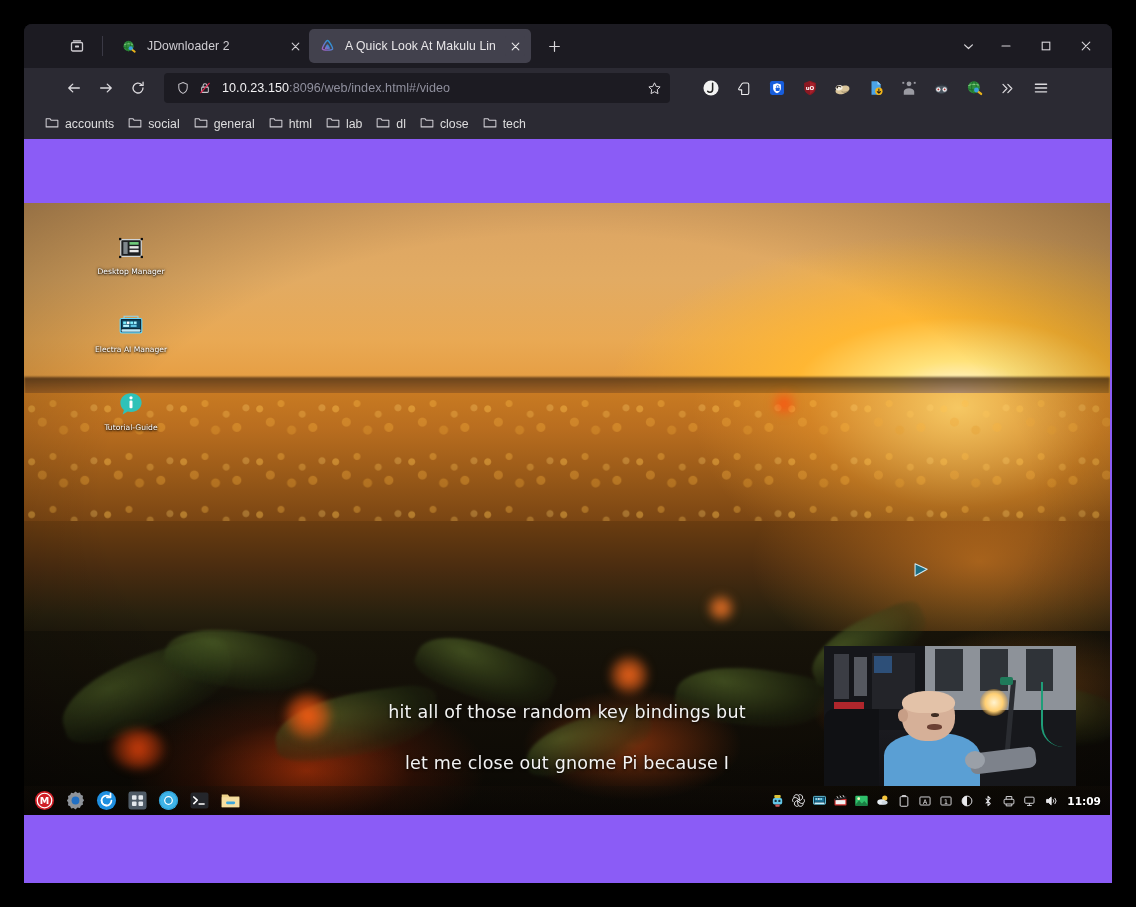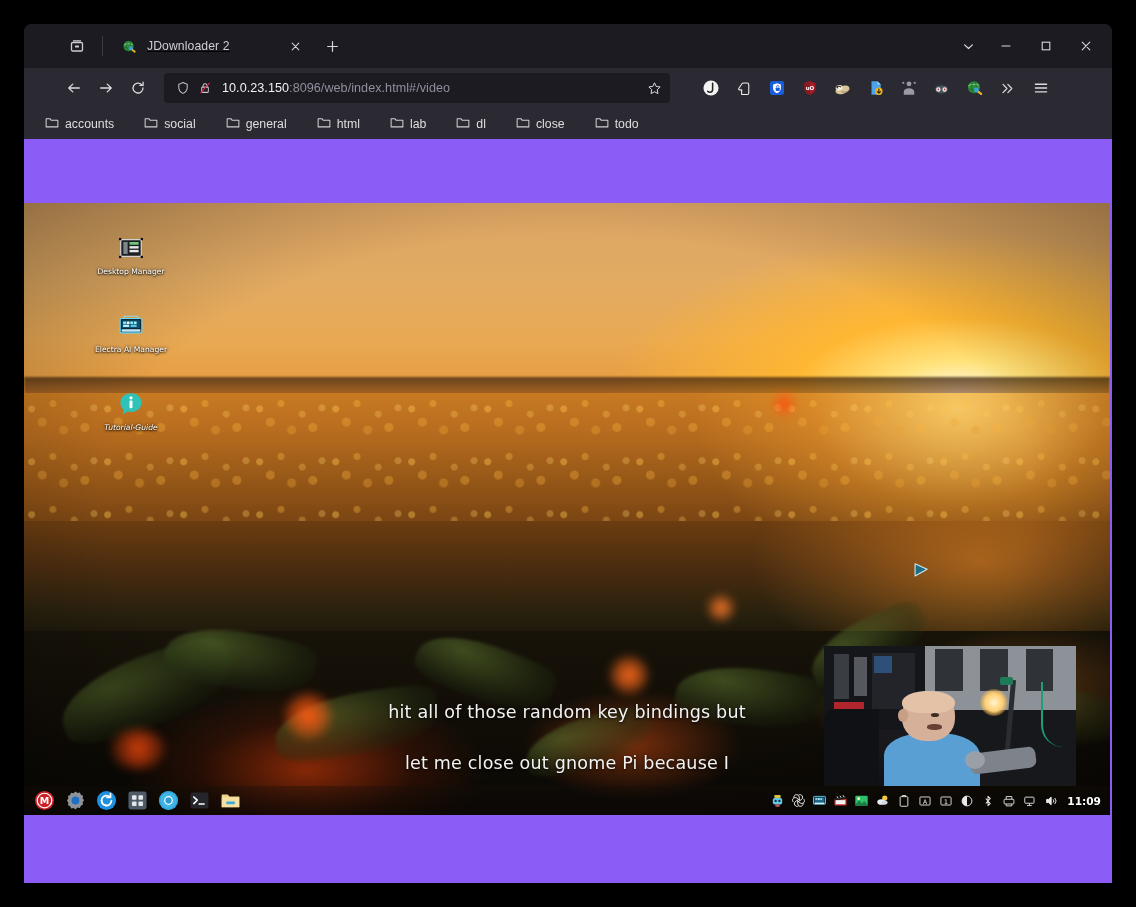--- a/index.html
+++ b/index.html
@@ -40,21 +40,20 @@
     background: #3a3945;
     margin: 0 8px;
   }
   .tab {
     height: 34px;
     display: flex; align-items: center;
     border-radius: 5px;
     padding: 0 4px 0 10px;
     min-width: 0;
     position: relative;
-    text-decoration: underline;
   }
   .tab.inactive { width: 198px; }
   .tab.active {
     width: 222px;
     background: #42414d;
   }
   .tab-favicon {
     width: 17px; height: 17px;
     flex: 0 0 17px;
     margin-right: 9px;
@@ -150,21 +149,21 @@
     display: flex; align-items: center; justify-content: center;
     border-radius: 4px;
   }
 
   
   #bookmarks-bar {
     height: 31px;
     display: flex; align-items: center;
     padding-left: 14px;
     background: #2b2a33;
-    gap: 16px;
+    gap: 0px;
   }
   .bookmark {
     display: flex; align-items: center;
     height: 24px;
     padding: 0 7px;
     border-radius: 4px;
     gap: 6px;
   }
   .bm-label {
     font-size: 12.3px;
@@ -360,20 +359,40 @@
         </svg>
       </span>
       <span class="tab-title">JDownloader 2</span>
       <span class="tab-close">
         <svg width="11" height="11" viewBox="0 0 12 12" stroke="#cfcdd2" stroke-width="1.25" stroke-linecap="round">
           <path d="M2.4 2.4l7.2 7.2M9.6 2.4l-7.2 7.2"></path>
         </svg>
       </span>
     </div>
 
+    <div class="tab active">
+      <span class="tab-favicon">
+        <svg width="15" height="15" viewBox="0 0 16 16">
+          <defs>
+            <linearGradient id="jfg" x1="0" y1="1" x2="1" y2="0">
+              <stop offset="0%" stop-color="#aa5cc3"></stop>
+              <stop offset="100%" stop-color="#00a4dc"></stop>
+            </linearGradient>
+          </defs>
+          <path d="M8 1.6c1.55 0 6.1 8 5.35 9.3-.76 1.3-9.95 1.3-10.7 0C1.9 9.6 6.45 1.6 8 1.6z" fill="none" stroke="url(#jfg)" stroke-width="1.5" stroke-linejoin="round"></path>
+          <path d="M8 5.6c.78 0 3.05 4 2.68 4.65-.38.65-4.98.65-5.35 0C4.95 9.6 7.22 5.6 8 5.6z" fill="url(#jfg)"></path>
+        </svg>
+      </span>
+      <span class="tab-title">A Quick Look At Makulu Lin</span>
+      <span class="tab-close">
+        <svg width="11" height="11" viewBox="0 0 12 12" stroke="#e8e6e8" stroke-width="1.25" stroke-linecap="round">
+          <path d="M2.4 2.4l7.2 7.2M9.6 2.4l-7.2 7.2"></path>
+        </svg>
+      </span>
+    </div>
 
     <div id="new-tab-btn">
       <svg width="13" height="13" viewBox="0 0 14 14" stroke="#d8d6da" stroke-width="1.3" stroke-linecap="round">
         <path d="M7 1.8v10.4M1.8 7h10.4"></path>
       </svg>
     </div>
 
     <div id="tabstrip-spacer"></div>
 
     <div id="tabs-dropdown-btn">
@@ -578,21 +597,21 @@
           </svg>
       </span>
       <span class="bm-label">close</span>
     </div>
     <div class="bookmark">
       <span class="folder-glyph">
         <svg width="14" height="13" viewBox="0 0 16 14" fill="none" stroke="#d2d0d6" stroke-width="1.15" stroke-linejoin="round">
             <path d="M1.3 12V2.6h4.3l1.3 1.7h7.8V12z"></path>
           </svg>
       </span>
-      <span class="bm-label">todo</span>
+      <span class="bm-label">tech</span>
     </div>
   </div>
 </div>
 
 <div id="content-area">
 
   <div id="video">
 
     <div id="wp-sky"></div>
     <div id="wp-horizon"></div>
@@ -645,21 +664,21 @@
           <rect x="18" y="10.2" width="3" height="2.6" fill="#a8f3ff"></rect>
           <rect x="6.6" y="13.6" width="6.4" height="2.4" fill="#b9f5ff"></rect>
           <rect x="14.6" y="13.6" width="6.4" height="2.4" fill="#61c8e8"></rect>
           <rect x="4.8" y="18.6" width="20.4" height="2.6" rx="1" fill="#bfe9f7"></rect>
           <path d="M7.5 7V4.6h15V7" stroke="#8fd6ef" stroke-width="1.1" fill="none"></path>
         </svg>
       </span>
       <span class="lbl">Electra AI Manager</span>
     </div>
 
-    <div class="desk-icon" style="left:68px; top:186px;font-style:italic;">
+    <div class="desk-icon" style="left:68px; top:186px;">
       <span class="ico">
         <svg width="28" height="28" viewBox="0 0 30 30">
           <path d="M15 3.4c6.3 0 11.4 4.2 11.4 10.1S21.3 23.6 15 23.6c-1.3 0-2.5-.2-3.6-.5l-5.4 3.1 1.4-4.7C4.9 19.6 3.6 17 3.6 13.5 3.6 7.6 8.7 3.4 15 3.4z" fill="#2fc2b8"></path>
           <circle cx="15" cy="8.4" r="1.75" fill="#ffffff"></circle>
           <rect x="13.4" y="11.3" width="3.2" height="8.2" rx="1" fill="#ffffff"></rect>
         </svg>
       </span>
       <span class="lbl">Tutorial-Guide</span>
     </div>
 

